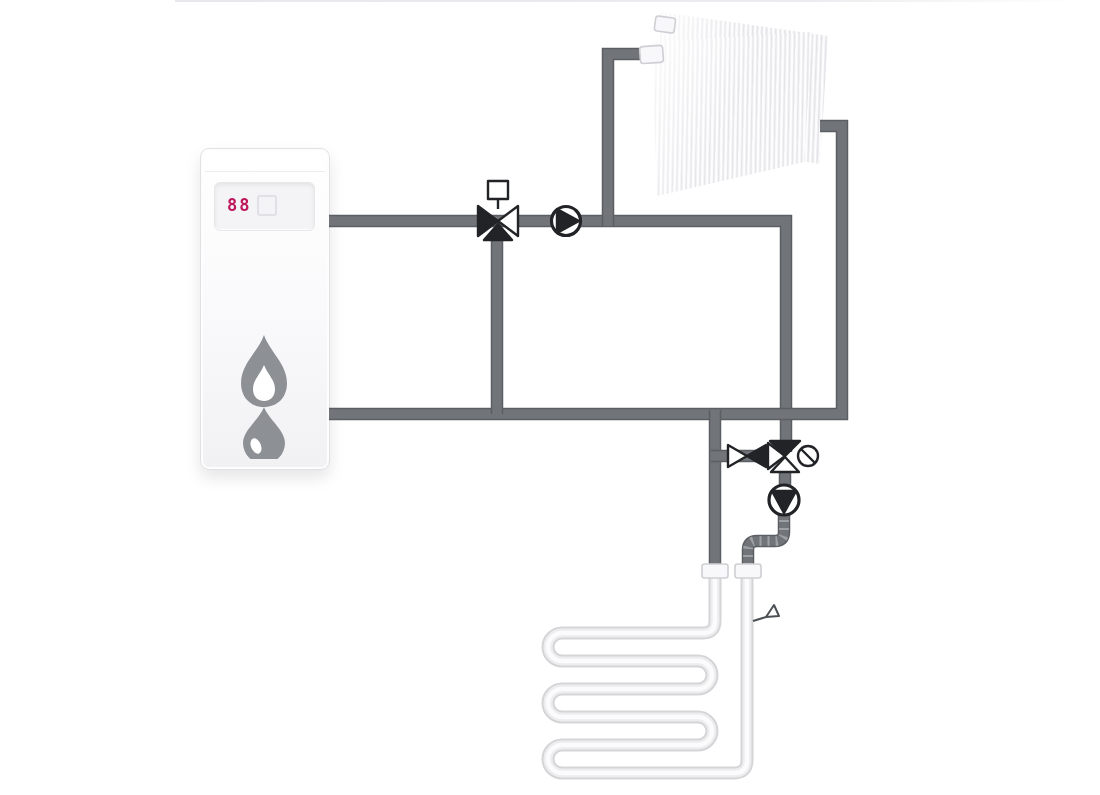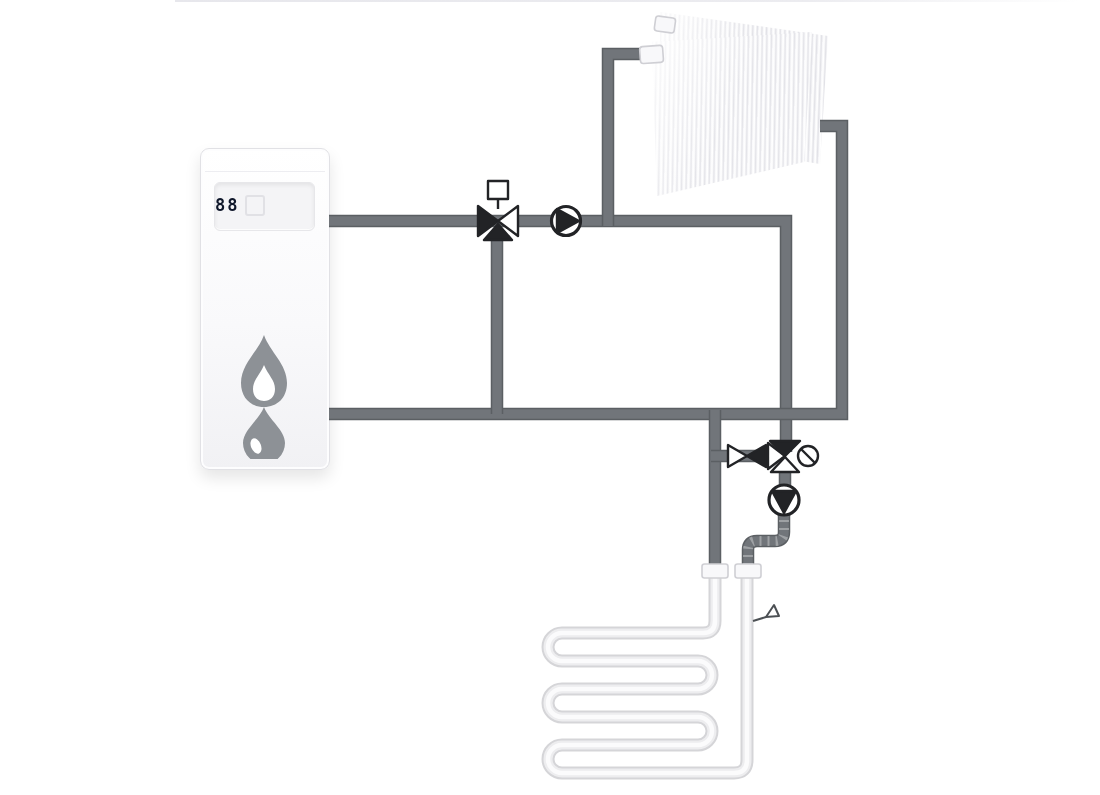--- a/index.html
+++ b/index.html
@@ -15,22 +15,22 @@
 
   
   .boiler{position:absolute;left:200px;top:148px;width:128px;height:320px;
     background:linear-gradient(180deg,#ffffff 0%,#f9f9fb 55%,#f1f1f4 100%);
     border:1px solid #e1e1e5;border-radius:9px;
     box-shadow:0 8px 16px rgba(0,0,0,.10), inset 0 0 0 2px #fdfdfe;}
   .boiler:before{content:"";position:absolute;left:4px;right:4px;top:22px;height:1px;background:#ededf1;}
   .boiler-panel{position:absolute;left:13px;top:33px;width:99px;height:47px;
     background:#f4f4f6;border:1px solid #e7e7ea;border-radius:6px;
     box-shadow:inset 0 2px 4px rgba(0,0,0,.07), inset 0 -1px 0 #ffffff;}
-  .boiler-display{position:absolute;left:0;top:10px;height:24px;display:flex;align-items:center;gap:6px;
-    color:#0f172a;font-family:"DejaVu Sans Mono",monospace;font-size:17px;font-weight:bold;letter-spacing:2px;}
+  .boiler-display{position:absolute;left:12px;top:10px;height:24px;display:flex;align-items:center;gap:6px;
+    color:#be185d;font-family:"DejaVu Sans Mono",monospace;font-size:17px;font-weight:bold;letter-spacing:2px;}
   .boiler-display .btnrect{display:inline-block;width:16px;height:17px;border:2px solid #e1e1e5;border-radius:3px;}
   .flame-wrap{position:absolute;left:30px;top:184px;width:66px;height:126px;}
 
   
   .rad-back{position:absolute;left:658px;top:8px;width:172px;height:158px;
     clip-path:polygon(2px 4px,170px 28px,162px 156px,2px 130px);
     background:
       linear-gradient(110deg,rgba(255,255,255,.85) 0%,rgba(255,255,255,0) 45%),
       repeating-linear-gradient(92deg,#f7f7f9 0px,#ffffff 1.6px,#e2e2e7 3.4px,#f2f2f5 4.6px);
     filter:drop-shadow(5px 6px 5px rgba(40,40,48,.18));}

